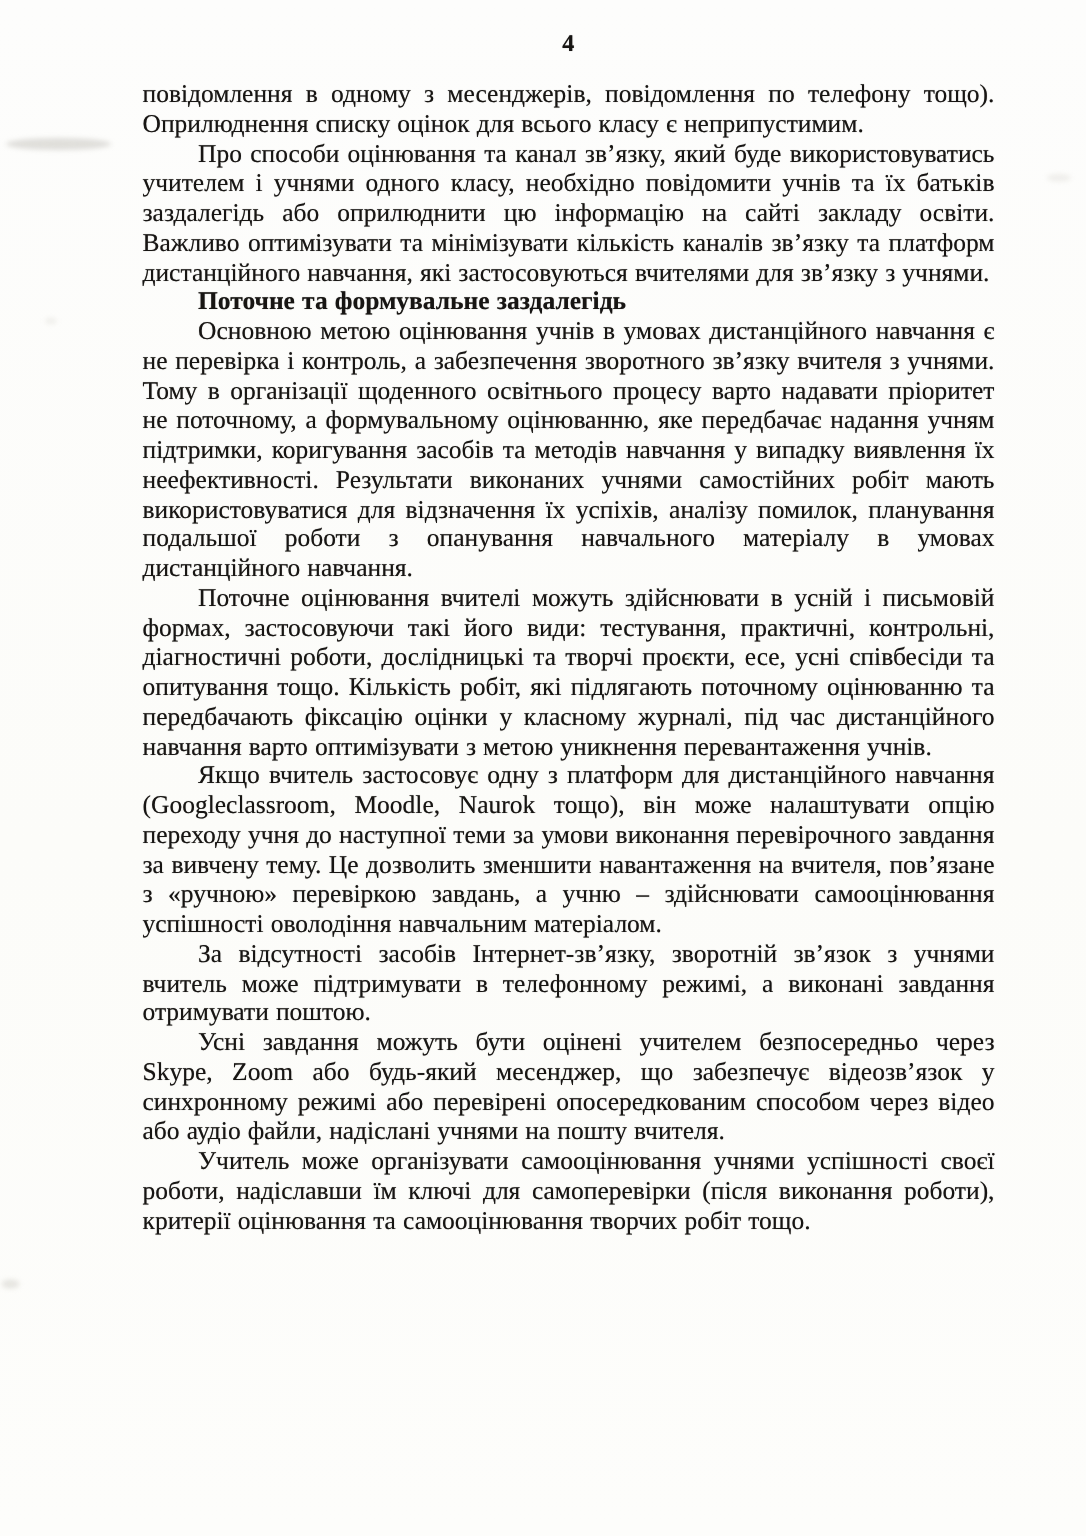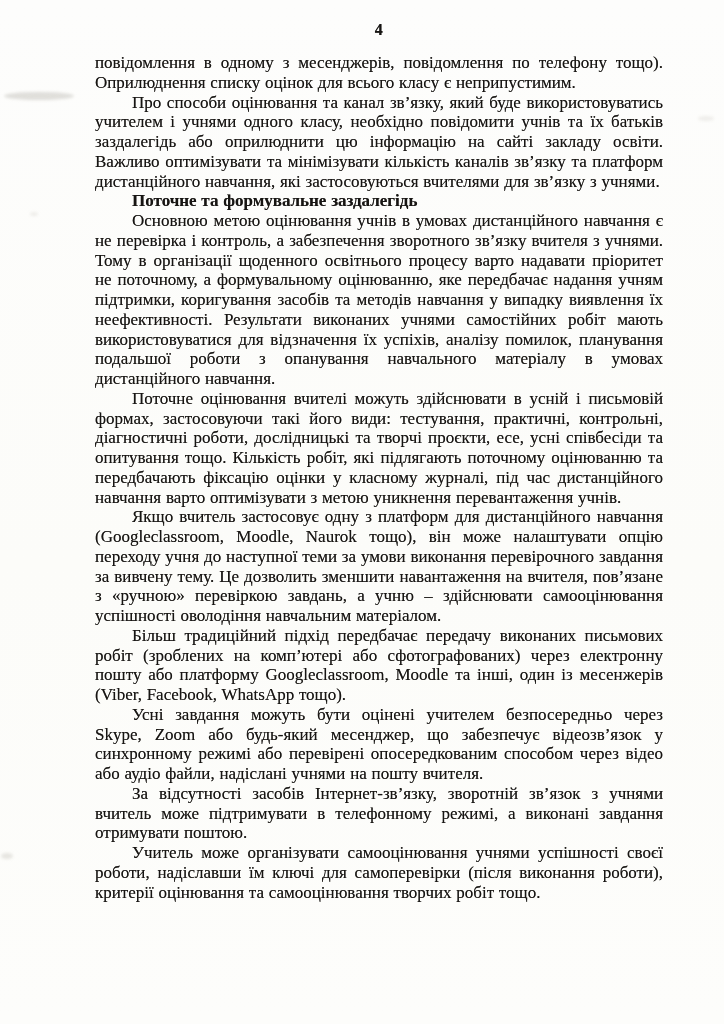--- a/index.html
+++ b/index.html
@@ -72,23 +72,22 @@
 
   <div class="page-number">4</div>
 
   <div class="content">
     <p class="cont">повідомлення в одному з месенджерів, повідомлення по телефону тощо). Оприлюднення списку оцінок для всього класу є неприпустимим.</p>
     <p>Про способи оцінювання та канал зв’язку, який буде використовуватись учителем і учнями одного класу, необхідно повідомити учнів та їх батьків заздалегідь або оприлюднити цю інформацію на сайті закладу освіти. Важливо оптимізувати та мінімізувати кількість каналів зв’язку та платформ дистанційного навчання, які застосовуються вчителями для зв’язку з учнями.</p>
     <p class="head">Поточне та формувальне заздалегідь</p>
     <p>Основною метою оцінювання учнів в умовах дистанційного навчання є не перевірка і контроль, а забезпечення зворотного зв’язку вчителя з учнями. Тому в організації щоденного освітнього процесу варто надавати пріоритет не поточному, а формувальному оцінюванню, яке передбачає надання учням підтримки, коригування засобів та методів навчання у випадку виявлення їх неефективності. Результати виконаних учнями самостійних робіт мають використовуватися для відзначення їх успіхів, аналізу помилок, планування подальшої роботи з опанування навчального матеріалу в умовах дистанційного навчання.</p>
     <p>Поточне оцінювання вчителі можуть здійснювати в усній і письмовій формах, застосовуючи такі його види: тестування, практичні, контрольні, діагностичні роботи, дослідницькі та творчі проєкти, есе, усні співбесіди та опитування тощо. Кількість робіт, які підлягають поточному оцінюванню та передбачають фіксацію оцінки у класному журналі, під час дистанційного навчання варто оптимізувати з метою уникнення перевантаження учнів.</p>
     <p>Якщо вчитель застосовує одну з платформ для дистанційного навчання (Googleclassroom, Moodle, Naurok тощо), він може налаштувати опцію переходу учня до наступної теми за умови виконання перевірочного завдання за вивчену тему. Це дозволить зменшити навантаження на вчителя, пов’язане з «ручною» перевіркою завдань, а учню – здійснювати самооцінювання успішності оволодіння навчальним матеріалом.</p>
-    <p>Більш традиційний підхід передбачає передачу виконаних письмових робіт (зроблених на комп’ютері або сфотографованих) через електронну пошту або платформу Googleclassroom, Moodle та інші, один із месенжерів (Viber, Facebook, WhatsApp тощо).</p>
+    <p>За відсутності засобів Інтернет-зв’язку, зворотній зв’язок з учнями вчитель може підтримувати в телефонному режимі, а виконані завдання отримувати поштою.</p>
     <p>Усні завдання можуть бути оцінені учителем безпосередньо через Skype, Zoom або будь-який месенджер, що забезпечує відеозв’язок у синхронному режимі або перевірені опосередкованим способом через відео або аудіо файли, надіслані учнями на пошту вчителя.</p>
-    <p>За відсутності засобів Інтернет-зв’язку, зворотній зв’язок з учнями вчитель може підтримувати в телефонному режимі, а виконані завдання отримувати поштою.</p>
     <p>Учитель може організувати самооцінювання учнями успішності своєї роботи, надіславши їм ключі для самоперевірки (після виконання роботи), критерії оцінювання та самооцінювання творчих робіт тощо.</p>
   </div>
 
   <div class="artifact a1"></div>
   <div class="artifact a2"></div>
   <div class="artifact a3"></div>
   <div class="artifact a4"></div>
 
 </div>
 

